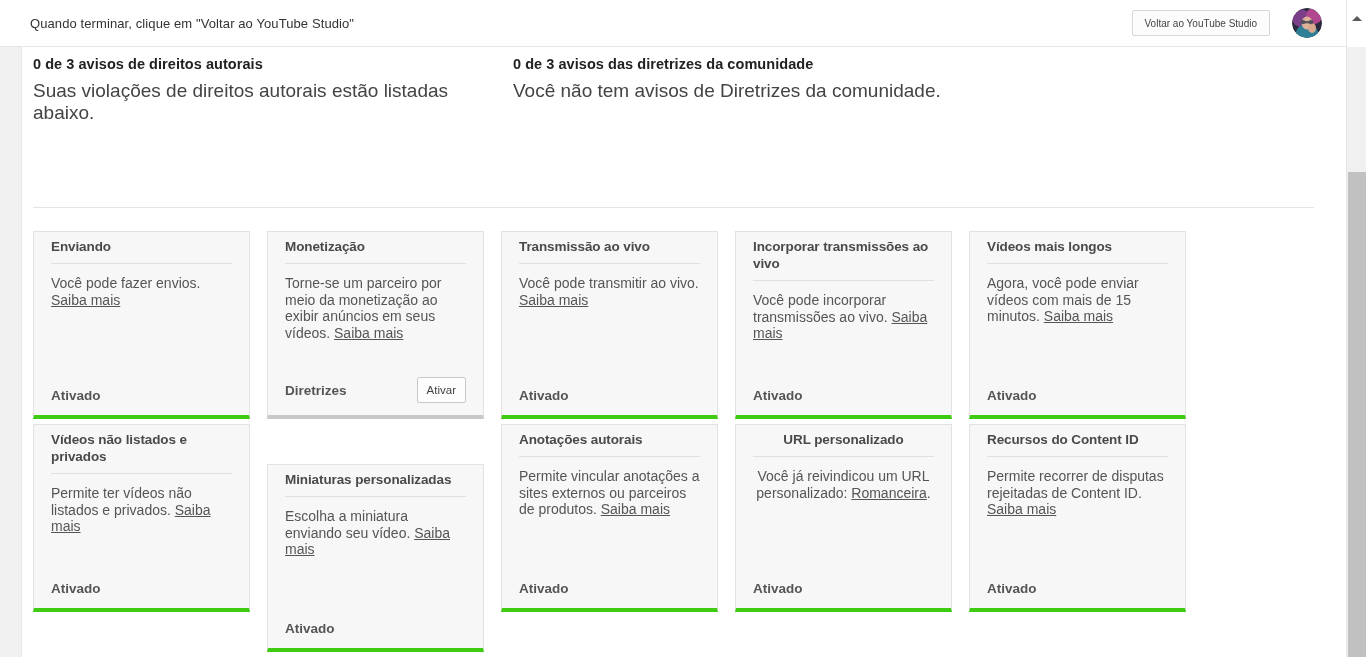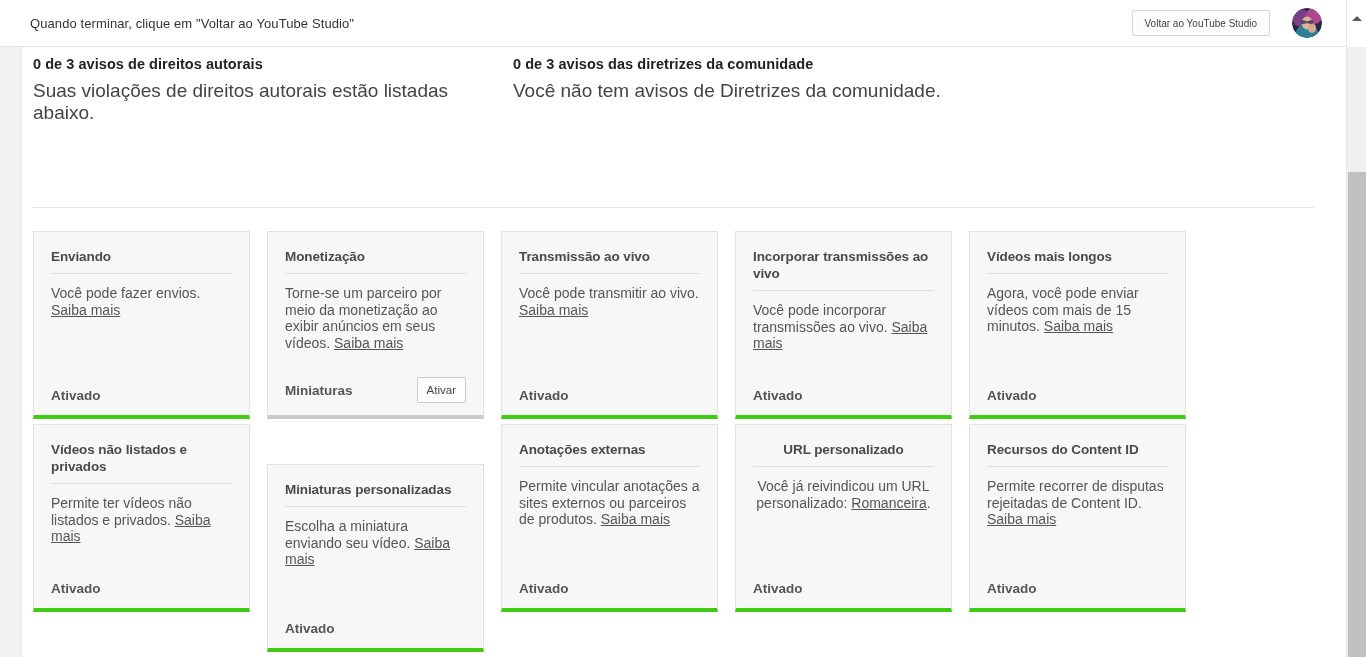--- a/index.html
+++ b/index.html
@@ -122,21 +122,21 @@
   }
   .card {
     width: 217px;
     height: 188px;
     background: #f7f7f7;
     border: 1px solid #e2e2e2;
     border-bottom: 4px solid #3ecb12;
     position: relative;
     display: flex;
     flex-direction: column;
-    padding: 16px 17px 0 17px;
+    padding: 6px 17px 0 17px;
   }
   .card.inactive-border { border-bottom-color: #c9c9c9; }
 
   .card-title {
     font-size: 13.5px;
     color: #4a4a4a;
     font-weight: bold;
     line-height: 17px;
     letter-spacing: -0.1px;
   }
@@ -274,21 +274,21 @@
           <div class="card-desc"><span>Você pode fazer envios. </span><span class="card-link">Saiba mais</span></div>
           <div class="card-footer">
             <div class="card-status">Ativado</div>
           </div>
         </div>
         <div class="card inactive-border" style="border-bottom-color: rgb(201, 201, 201);">
           <div class="card-title">Monetização</div>
           <div class="card-rule"></div>
           <div class="card-desc"><span>Torne-se um parceiro por meio da monetização ao exibir anúncios em seus vídeos. </span><span class="card-link">Saiba mais</span></div>
           <div class="card-footer">
-            <div class="card-status">Miniaturas</div>
+            <div class="card-status">Diretrizes</div>
             <button class="card-action">Ativar</button>
           </div>
         </div>
         <div class="card" style="border-bottom-color: rgb(62, 203, 18);">
           <div class="card-title">Transmissão ao vivo</div>
           <div class="card-rule"></div>
           <div class="card-desc"><span>Você pode transmitir ao vivo. </span><span class="card-link">Saiba mais</span></div>
           <div class="card-footer">
             <div class="card-status">Ativado</div>
           </div>
@@ -319,21 +319,21 @@
         </div>
         <div class="card" style="border-bottom-color: rgb(62, 203, 18); margin-top: 40px;">
           <div class="card-title">Miniaturas personalizadas</div>
           <div class="card-rule"></div>
           <div class="card-desc"><span>Escolha a miniatura enviando seu vídeo. </span><span class="card-link">Saiba mais</span></div>
           <div class="card-footer">
             <div class="card-status">Ativado</div>
           </div>
         </div>
         <div class="card" style="border-bottom-color: rgb(62, 203, 18);">
-          <div class="card-title">Anotações externas</div>
+          <div class="card-title">Anotações autorais</div>
           <div class="card-rule"></div>
           <div class="card-desc"><span>Permite vincular anotações a sites externos ou parceiros de produtos. </span><span class="card-link">Saiba mais</span></div>
           <div class="card-footer">
             <div class="card-status">Ativado</div>
           </div>
         </div>
         <div class="card" style="border-bottom-color: rgb(62, 203, 18); text-align: center;">
           <div class="card-title">URL personalizado</div>
           <div class="card-rule"></div>
           <div class="card-desc"><span>Você já reivindicou um URL personalizado: </span><span class="card-link">Romanceira</span><span>.</span></div>

